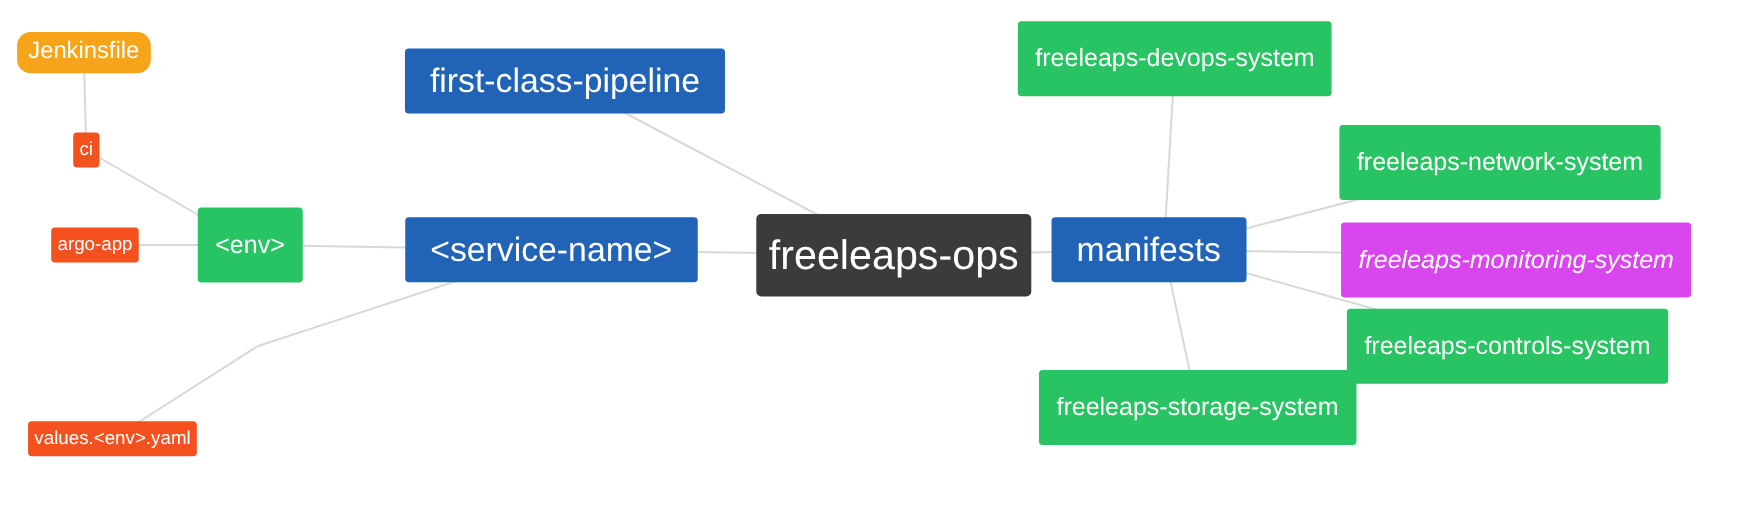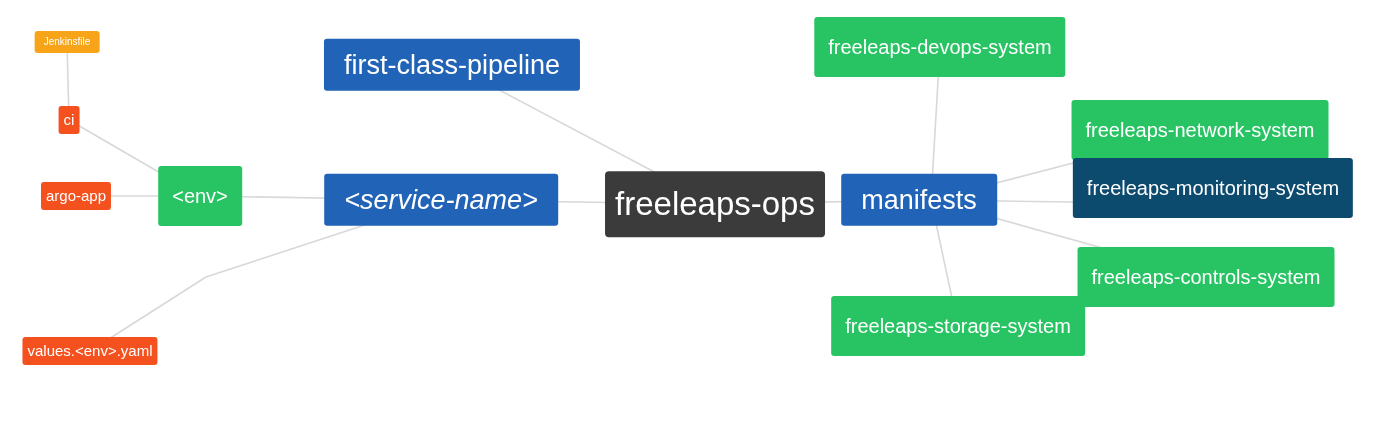--- a/index.html
+++ b/index.html
@@ -35,21 +35,21 @@
     text-align: center;
     border-radius: 3px;
     z-index: 2;
     cursor: pointer;
     line-height: 1.2;
   }
   .node.root   { font-size: 33px; padding: 13px 10px; border-radius: 4px; }
   .node.lvl1   { font-size: 27px; padding: 10px 20px; }
   .node.lvl2   { font-size: 20px; padding: 18px 14px; }
   .node.lvl3   { font-size: 15px; padding: 5px 5px; }
-  .node.lvl4   { font-size: 10px; padding: 5px 9px; }
+  .node.lvl4   { font-size: 19px; padding: 5px 9px; border-radius: 11px; }
 </style>
 </head>
 <body>
 
 <div class="canvas">
 
   <svg class="edges" viewBox="0 0 1390 421" xmlns="http://www.w3.org/2000/svg">
     <line x1="715" y1="204" x2="452" y2="65" style="stroke: rgb(216, 216, 216);"></line>
     <line x1="715" y1="204" x2="441" y2="200" style="stroke: rgb(216, 216, 216);"></line>
     <line x1="715" y1="204" x2="931" y2="200" style="stroke: rgb(216, 216, 216);"></line>
@@ -63,38 +63,38 @@
     <line x1="931" y1="200" x2="1200" y2="130" style="stroke: rgb(216, 216, 216);"></line>
     <line x1="931" y1="200" x2="1213" y2="204" style="stroke: rgb(216, 216, 216);"></line>
     <line x1="931" y1="200" x2="1206" y2="277" style="stroke: rgb(216, 216, 216);"></line>
     <line x1="931" y1="200" x2="958" y2="326" style="stroke: rgb(216, 216, 216);"></line>
   </svg>
 
   <div class="node root" style="left: 715px; top: 204px; background-color: rgb(59, 59, 59);">freeleaps-ops</div>
 
   <div class="node lvl1" style="left: 452px; top: 65px; background-color: rgb(33, 99, 182);">first-class-pipeline</div>
 
-  <div class="node lvl1" style="left: 441px; top: 200px; background-color: rgb(33, 99, 182); font-style: italic;">&lt;service-name&gt;</div>
+  <div class="node lvl1" style="left: 441px; top: 200px; background-color: rgb(33, 99, 182);">&lt;service-name&gt;</div>
 
   <div class="node lvl1" style="left: 919px; top: 200px; background-color: rgb(33, 99, 182);">manifests</div>
 
   <div class="node lvl2" style="left: 200px; top: 196px; background-color: rgb(40, 196, 100);">&lt;env&gt;</div>
 
 
   <div class="node lvl3" style="left: 69px; top: 120px; background-color: rgb(244, 81, 30);">ci</div>
 
   <div class="node lvl3" style="left: 76px; top: 196px; background-color: rgb(244, 81, 30);">argo-app</div>
 
   <div class="node lvl4" style="left: 67px; top: 42px; background-color: rgb(248, 164, 24);">Jenkinsfile</div>
 
   <div class="node lvl3" style="left: 90px; top: 351px; background-color: rgb(244, 81, 30);">values.&lt;env&gt;.yaml</div>
 
   <div class="node lvl2" style="left: 940px; top: 47px; background-color: rgb(40, 196, 100);">freeleaps-devops-system</div>
 
   <div class="node lvl2" style="left: 1200px; top: 130px; background-color: rgb(40, 196, 100);">freeleaps-network-system</div>
 
-  <div class="node lvl2" style="left: 1213px; top: 188px; background-color: #0c4a6e;">freeleaps-monitoring-system</div>
+  <div class="node lvl2" style="left: 1213px; top: 208px; background-color: #d946ef; font-style: italic;">freeleaps-monitoring-system</div>
 
   <div class="node lvl2" style="left: 1206px; top: 277px; background-color: rgb(40, 196, 100);">freeleaps-controls-system</div>
 
   <div class="node lvl2" style="left: 958px; top: 326px; background-color: rgb(40, 196, 100);">freeleaps-storage-system</div>
 
 </div>
 
 </body></html>

